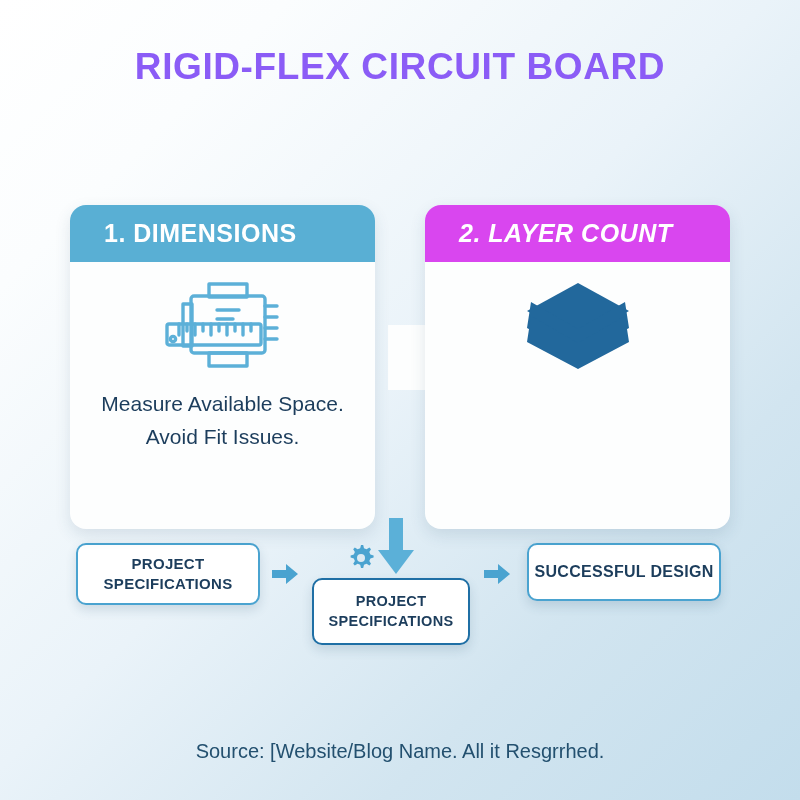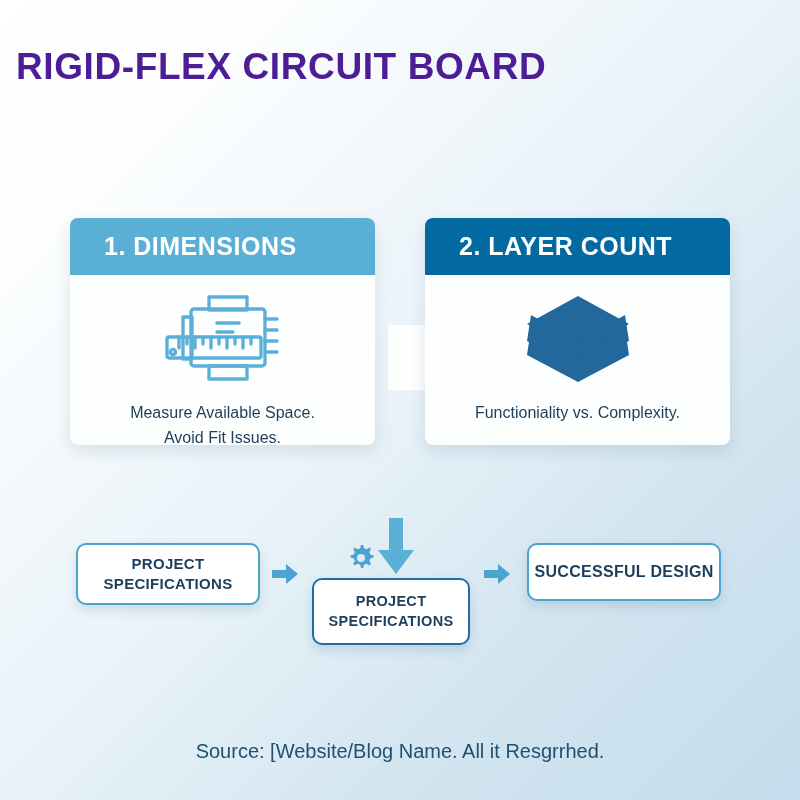--- a/index.html
+++ b/index.html
@@ -8,79 +8,79 @@
     font-family: "Liberation Sans", sans-serif;
     background: linear-gradient(135deg, #ffffff 0%, #fbfdfe 18%, #eaf3f9 48%, #d2e5f0 74%, #c3ddec 100%);
     position: relative;
     overflow: hidden;
   }
 
   
   .title {
     position: absolute;
     top: 44px; left: 0; right: 0;
-    color: #4c1d95;
+    text-align: center;
+    color: #8b5cf6;
     font-size: 37px;
     font-weight: bold;
     letter-spacing: 0.6px;
     line-height: 1.22;
-    margin-left: 16px;
   }
   .title .line { display:block; }
 
   
   .cards {
     position: absolute;
     top: 205px; left: 70px;
     width: 660px; height: 278px;
   }
   
   .bridge {
     position: absolute;
     left: 318px; top: 120px;
     width: 64px; height: 65px;
     background: #fdfefe;
     z-index: 0;
   }
   .card {
     position: absolute;
-    top: 13px;
-    width: 305px; height: 227px;
+    top: 0;
+    width: 305px; height: 324px;
     background: #fdfefe;
-    border-radius: 8px;
+    border-radius: 16px;
     box-shadow: 0 6px 16px rgba(40,80,110,0.13);
     overflow: hidden;
     z-index: 1;
   }
   .card.left  { left: 0; }
   .card.right { left: 355px; }
 
   .card-header {
     height: 57px;
     display: flex;
     align-items: center;
     padding-left: 34px;
     color: #ffffff;
     font-size: 25px;
     font-weight: bold;
     letter-spacing: 0.5px;
   }
   .card.left  .card-header { background: #59afd4; }
-  .card.right .card-header { background: #0369a1; }
+  .card.right .card-header { background: #d946ef; font-style: italic; }
 
   .card-icon {
     height: 126px;
     display: flex;
     align-items: center;
     justify-content: center;
   }
   .card-body {
     text-align: center;
     color: #1c3d5c;
-    font-size: 16px;
+    font-size: 21px;
     line-height: 1.55;
     padding: 0 22px;
   }
   .card-body .l { display:block; }
 
   
   .flow { position: absolute; top: 510px; left: 0; width: 672px; height: 150px; }
 
   .fbox {
     position: absolute;
@@ -176,21 +176,20 @@
   <div class="card right">
     <div class="card-header">2. LAYER COUNT</div>
     <div class="card-icon">
       <svg width="106" height="88" viewBox="0 0 106 88" fill="#22689c">
         <polygon points="53,2 104,30 53,58 2,30"></polygon>
         <polygon points="53,48 100,21 104,47 53,75 2,47 6,21"></polygon>
         <polygon points="53,62 100,35 104,61 53,88 2,61 6,35"></polygon>
       </svg>
     </div>
     <div class="card-body">
-      <span class="l">Functioniality vs. Complexity.</span>
     </div>
   </div>
 </div>
 
 <div class="flow">
 
   <div class="fbox b1">
     <div>
       <span class="l">PROJECT</span>
       <span class="l">SPECIFICATIONS</span>

